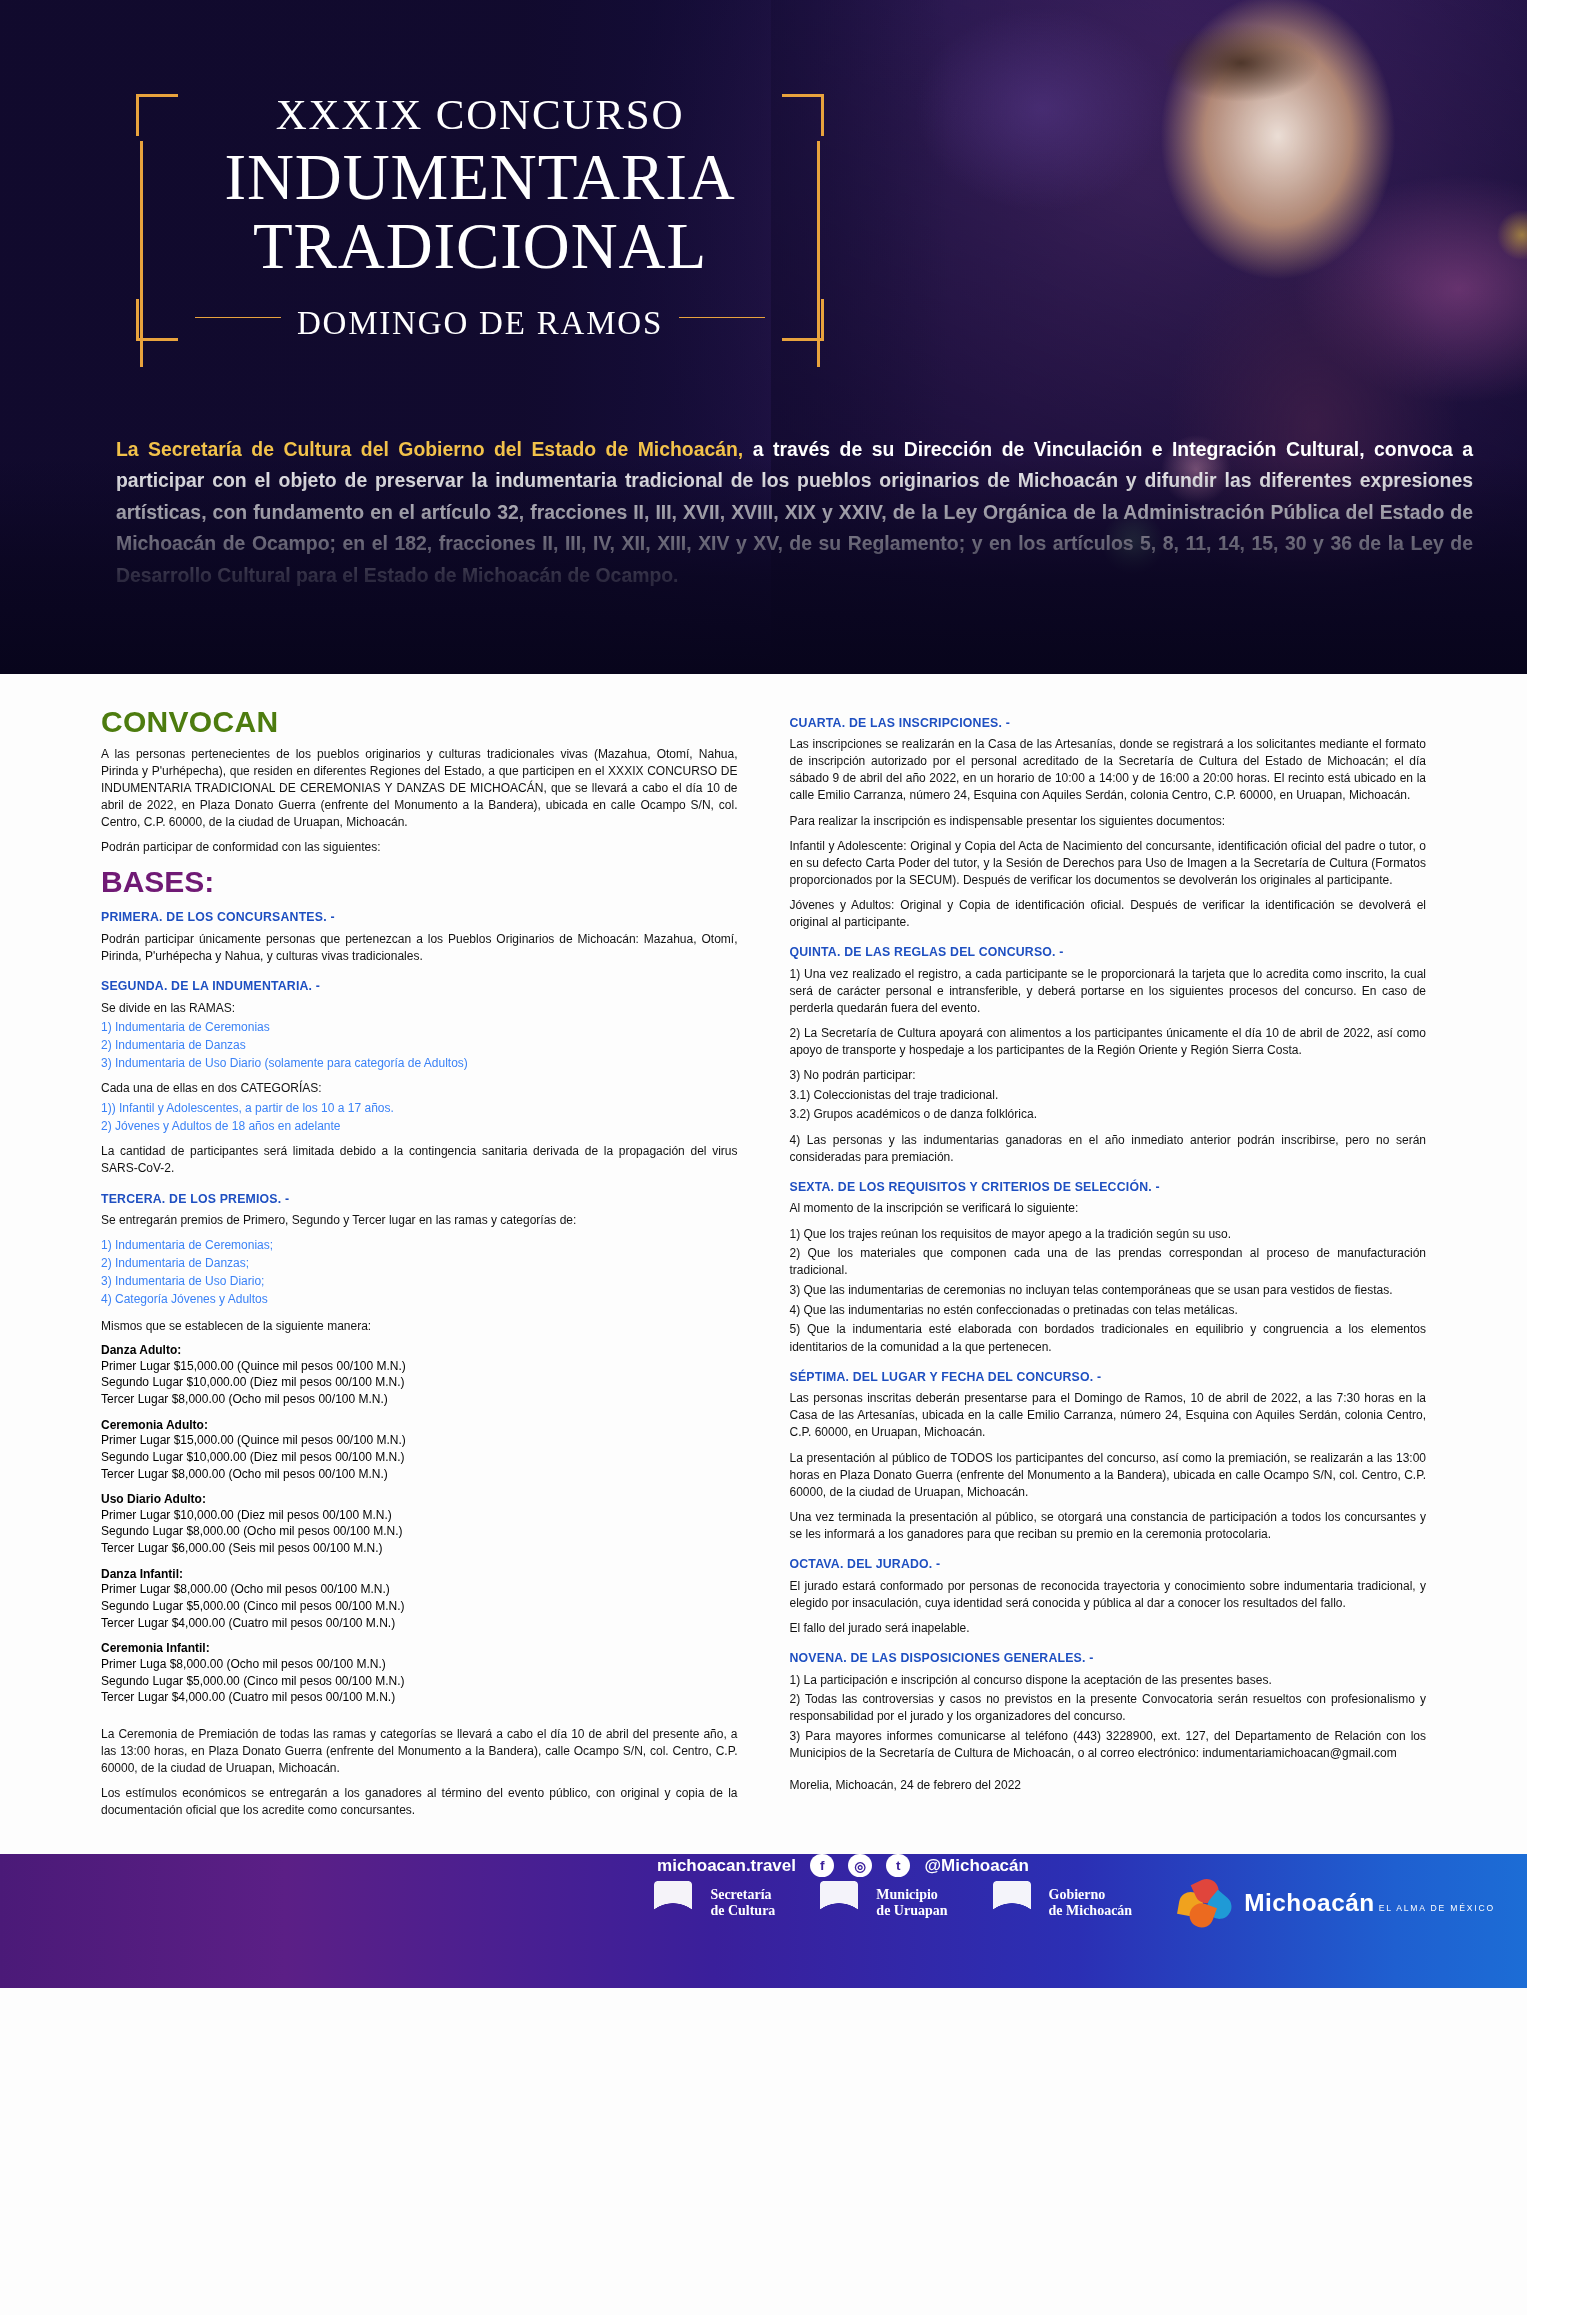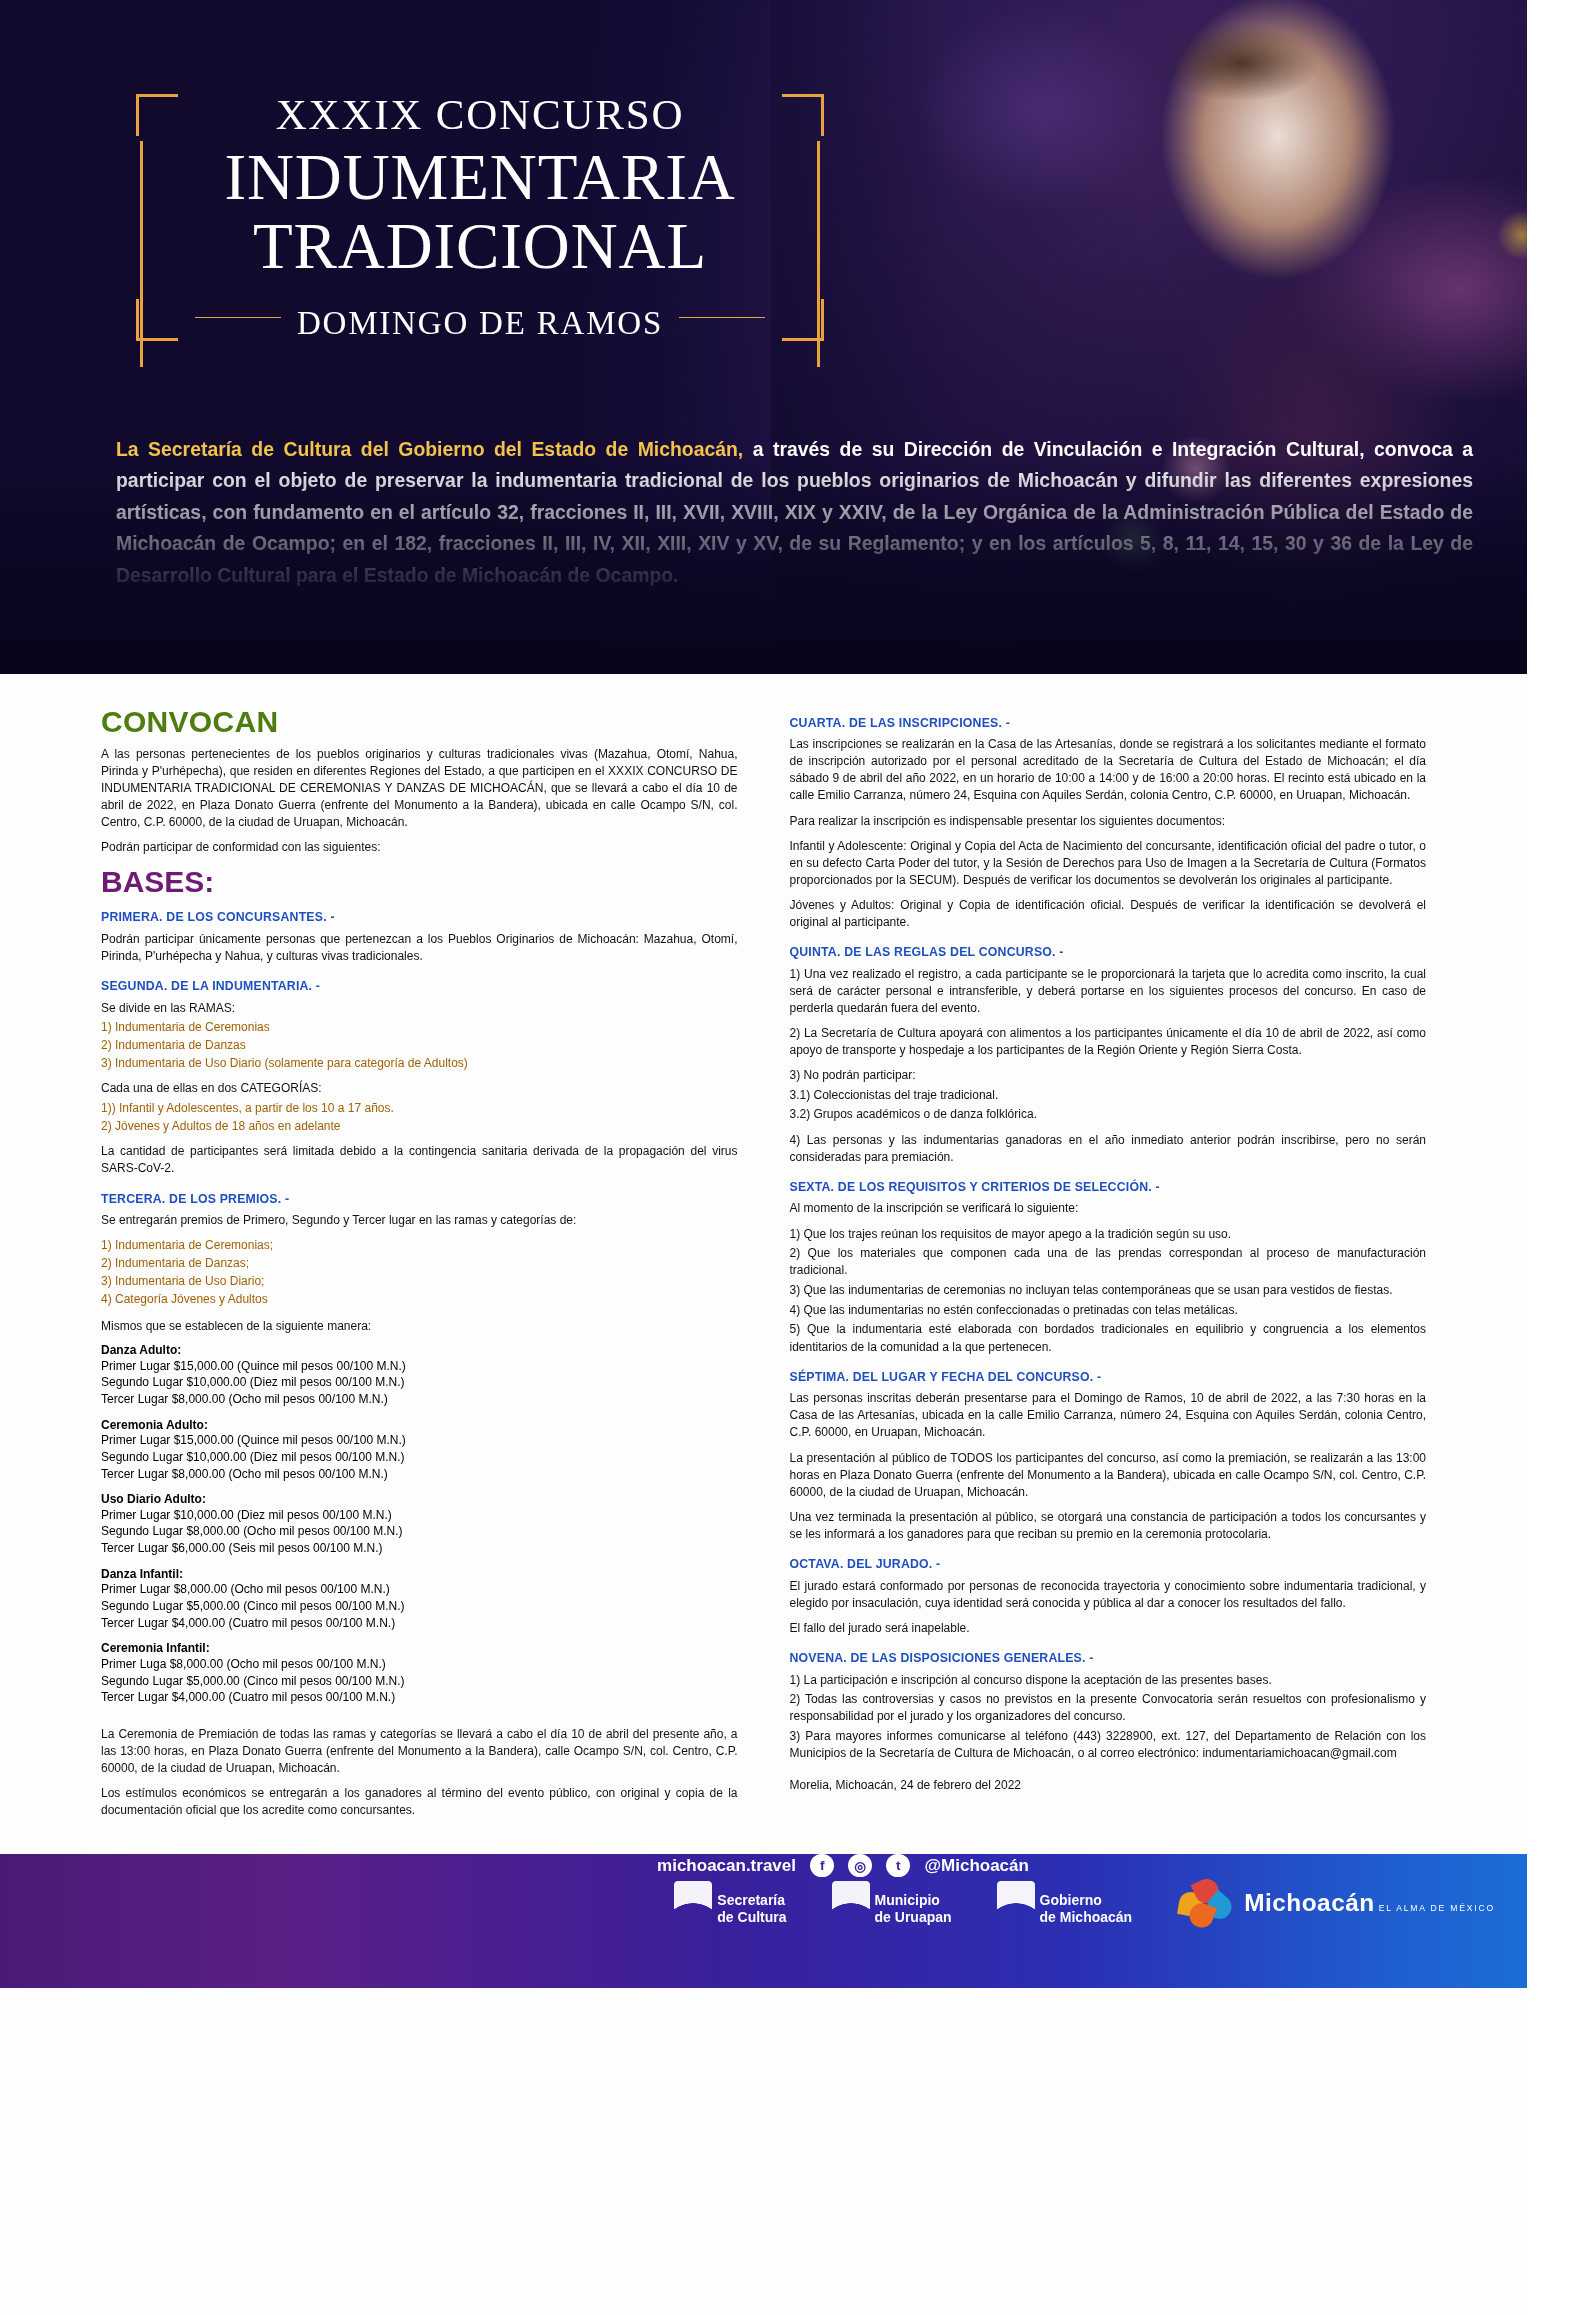--- a/index.html
+++ b/index.html
@@ -119,21 +119,21 @@
 
   
   .body-wrap {
     position: relative;
     padding: 31px 101px 0 101px;
     display: flex;
     gap: 52px;
     align-items: flex-start;
   }
   .col { width: 651px; }
-  .col p, .col li { color: #a16207; }
+  .col p, .col li { color: #3b82f6; }
 
   h2.convocan {
     color: #4d7c0f;
     font-size: 30px;
     font-weight: 700;
     letter-spacing: 0.3px;
     margin-bottom: 7.2px;
   }
   h2.bases {
     color: #701a75;
@@ -183,21 +183,21 @@
   .sm-ic {
     width: 23.5px; height: 23.5px; border-radius: 50%;
     background: #fff; color: #3a1f9b;
     display: inline-flex; align-items: center; justify-content: center;
     font-size: 13.6px; font-weight: 700;
   }
   .foot-logos {
     display: flex; align-items: center; gap: 45px;
     margin-left: auto; margin-right: 90px;
   }
-  .logo-item { display: flex; align-items: flex-end; gap: 5px; font-size: 14px; line-height: 1.2; font-weight: 700; }
+  .logo-item { display: flex; align-items: center; gap: 18px; font-size: 14px; line-height: 1.2; font-weight: 700; font-family: Liberation Serif, serif; }
   .crest {
     width: 38px; height: 45px;
     background:
       radial-gradient(circle at 50% 35%, #fff 0%, #fff 52%, rgba(255,255,255,0) 53%),
       linear-gradient(#fff,#fff);
     -webkit-mask: radial-gradient(circle at 50% 120%, transparent 55%, #000 56%);
     mask: radial-gradient(circle at 50% 120%, transparent 55%, #000 56%);
     opacity: .95;
     border-radius: 3.6px 3.6px 16.3px 16.3px;
   }

